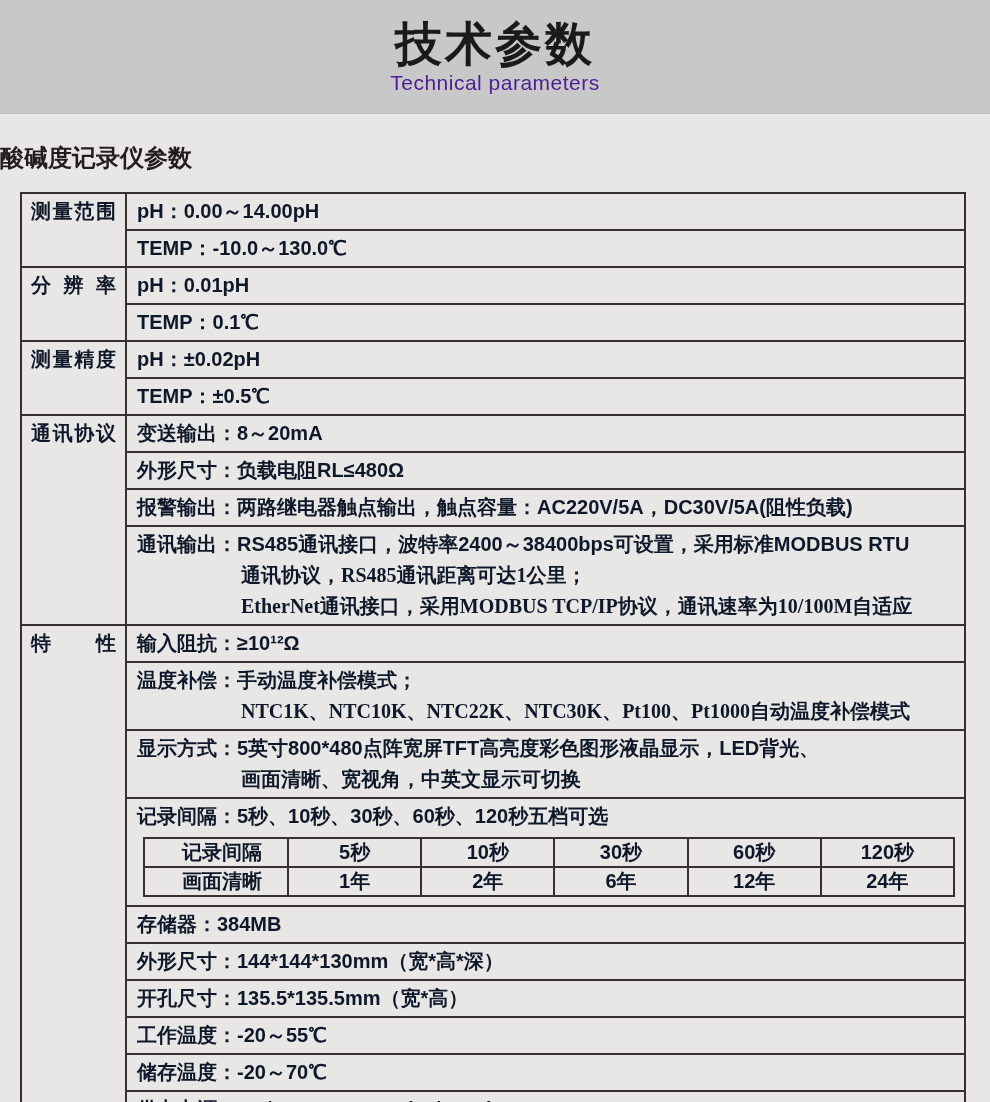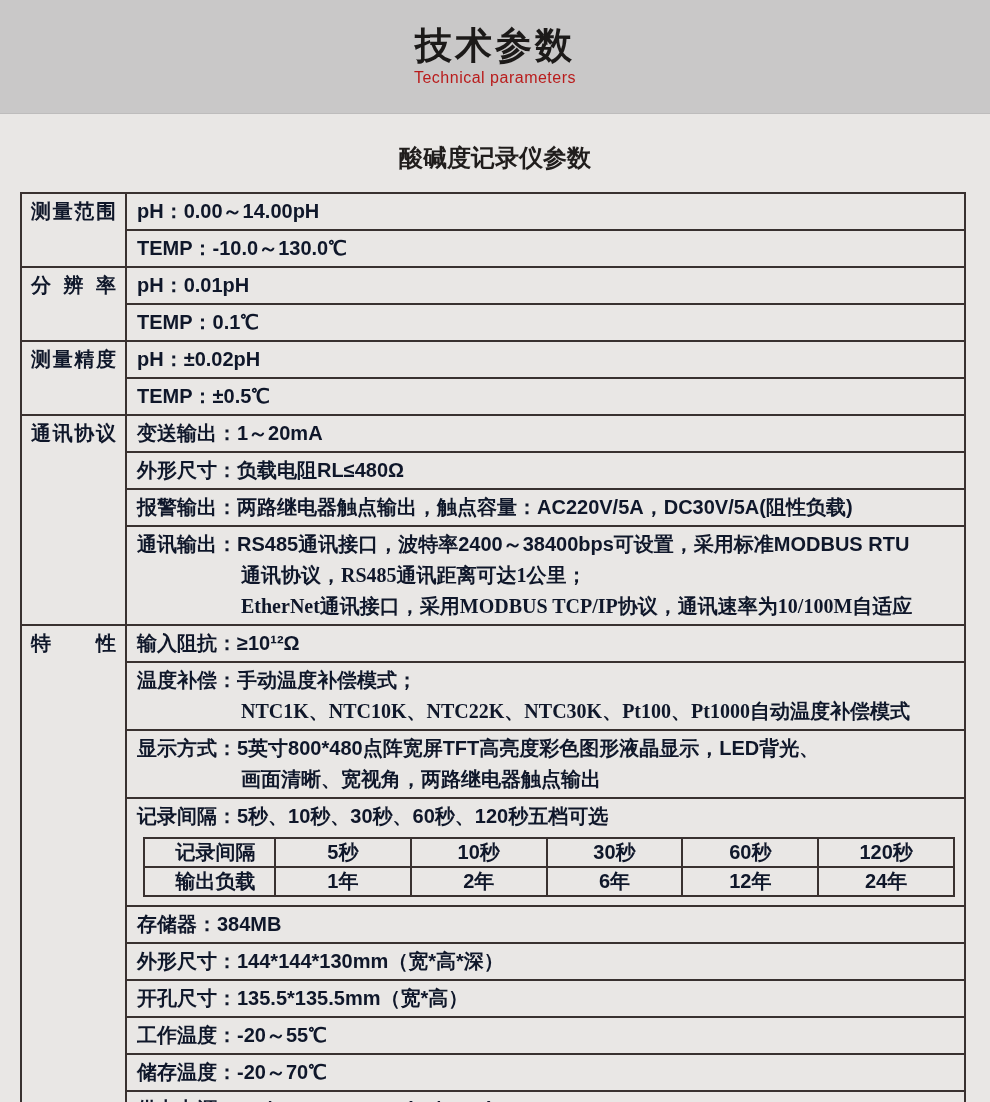--- a/index.html
+++ b/index.html
@@ -12,32 +12,31 @@
   }
   
   .header-band {
     width: 990px; height: 114px;
     background: #c9c8c8;
     display: flex; flex-direction: column;
     align-items: center; justify-content: center;
     border-bottom: 1px solid #bdbcbc;
   }
   .header-title {
-    font-size: 37px; font-weight: 700;
+    font-size: 47px; font-weight: 700;
     letter-spacing: 3px; line-height: 1.1;
     color: #1c1a19;
   }
   .header-subtitle {
-    font-size: 16px; font-weight: 400;
-    color: #b91c1c; margin-top: 2px;
+    font-size: 21px; font-weight: 400;
+    color: #4c1d95; margin-top: 2px;
     letter-spacing: 0.5px;
   }
   
   .section-title {
-    text-align: center;
     font-size: 24px; font-weight: 700;
     color: #201d1c;
     margin-top: 28px;
     margin-bottom: 18px;
   }
   
   table.spec {
     border-collapse: collapse;
     margin-left: 20px;
     width: 946px;
@@ -78,21 +77,21 @@
     width: 812px;
     table-layout: fixed;
   }
   table.rec td {
     border: 2px solid #393130;
     height: 28px;
     text-align: center;
     font-size: 20px; font-weight: 600;
     white-space: nowrap;
   }
-  table.rec td.c0 { width: 131px; padding-left: 12px; }
+  table.rec td.c0 { width: 144px; padding-left: 12px; }
 </style>
 </head>
 <body>
 
 <div class="header-band">
   <div class="header-title">技术参数</div>
   <div class="header-subtitle">Technical parameters</div>
 </div>
 
 <div class="section-title">酸碱度记录仪参数</div>
@@ -132,21 +131,21 @@
     </tr>
     <tr class="h1">
       <td class="val">
           <div class="line">TEMP：±0.5℃</div>
         </td>
     </tr>
 
     <tr class="h1">
       <th class="grp" rowspan="4">通讯协议</th>
       <td class="val">
-          <div class="line">变送输出：1～20mA</div>
+          <div class="line">变送输出：8～20mA</div>
         </td>
     </tr>
     <tr class="h1">
       <td class="val">
           <div class="line">外形尺寸：负载电阻RL≤480Ω</div>
         </td>
     </tr>
     <tr class="h1">
       <td class="val">
           <div class="line">报警输出：两路继电器触点输出，触点容量：AC220V/5A，DC30V/5A(阻性负载)</div>
@@ -168,38 +167,38 @@
     </tr>
     <tr class="h2">
       <td class="val">
         <div class="line">温度补偿：手动温度补偿模式；</div>
         <div class="line cont">NTC1K、NTC10K、NTC22K、NTC30K、Pt100、Pt1000自动温度补偿模式</div>
       </td>
     </tr>
     <tr class="h2">
       <td class="val">
         <div class="line">显示方式：5英寸800*480点阵宽屏TFT高亮度彩色图形液晶显示，LED背光、</div>
-        <div class="line cont">画面清晰、宽视角，两路继电器触点输出</div>
+        <div class="line cont">画面清晰、宽视角，中英文显示可切换</div>
       </td>
     </tr>
     <tr class="hrec">
       <td class="val">
         <div class="line">记录间隔：5秒、10秒、30秒、60秒、120秒五档可选</div>
         <table class="rec">
           <tbody>
             <tr>
               <td class="c0">记录间隔</td>
               <td>5秒</td>
               <td>10秒</td>
               <td>30秒</td>
               <td>60秒</td>
               <td>120秒</td>
             </tr>
             <tr>
-              <td class="c0">输出负载</td>
+              <td class="c0">画面清晰</td>
               <td>1年</td>
               <td>2年</td>
               <td>6年</td>
               <td>12年</td>
               <td>24年</td>
             </tr>
           </tbody>
         </table>
       </td>
     </tr>

